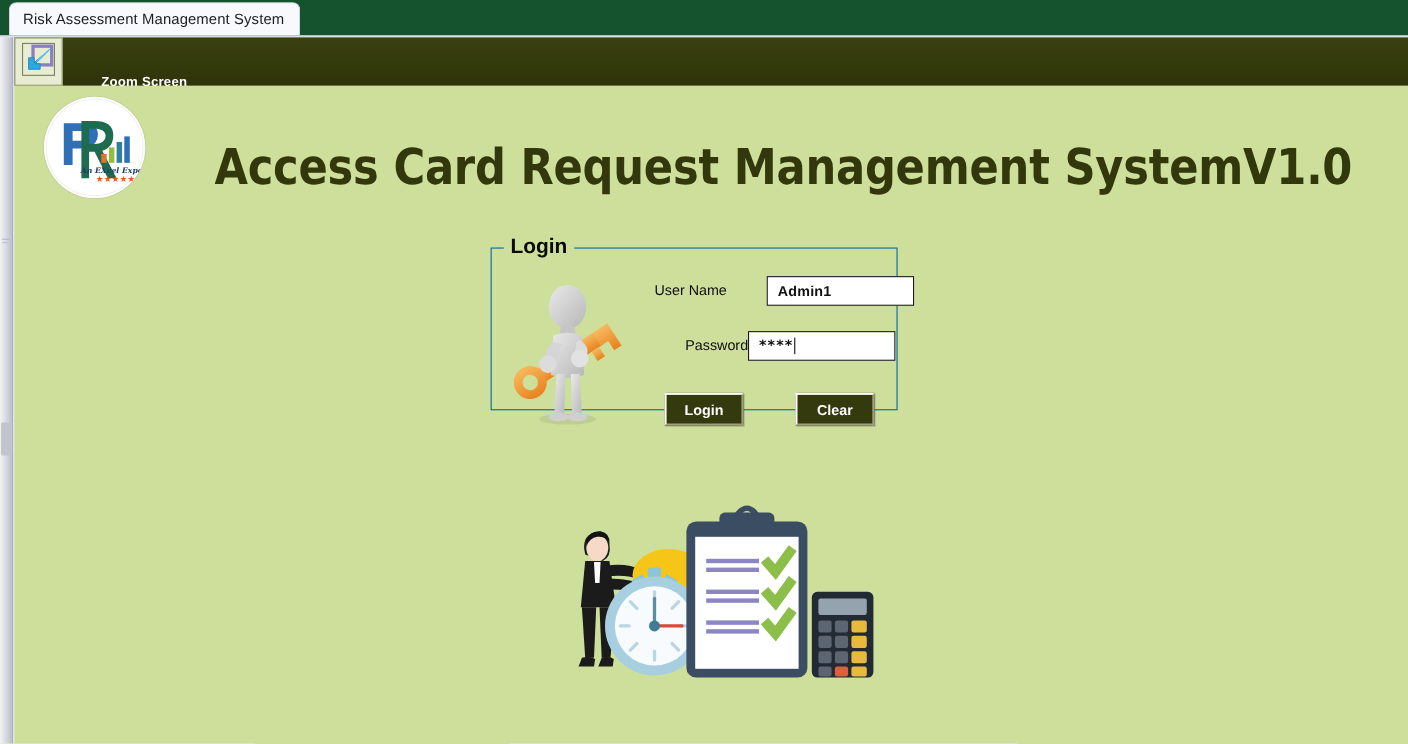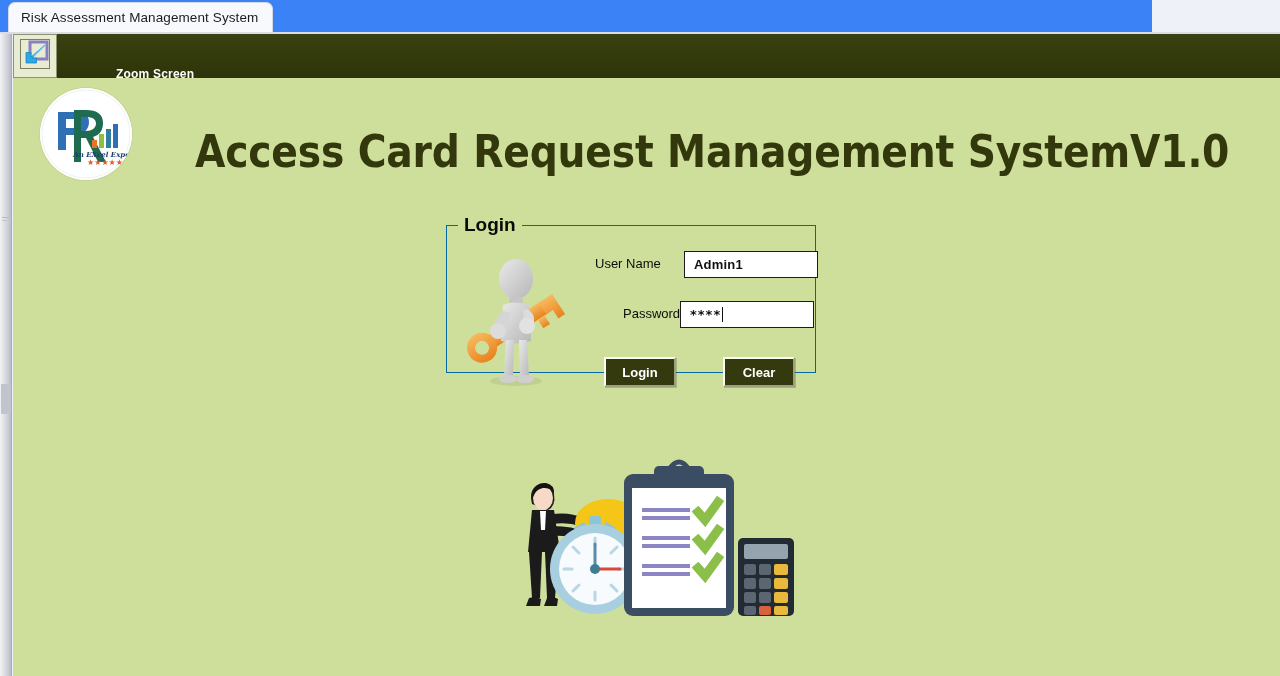--- a/index.html
+++ b/index.html
@@ -6,22 +6,22 @@
   body{
     width:1280px;height:676px;overflow:hidden;
     background:#eef1f8;
     font-family:"Liberation Sans", sans-serif;
     -webkit-font-smoothing:antialiased;
   }
   .app{position:relative;width:1280px;height:676px;}
 
   
   .tabstrip{
-    position:absolute;left:0;top:0;width:1152px;height:33px;
-    background:#3b82f6;
+    position:absolute;left:0;top:0;width:1280px;height:33px;
+    background:#14532d;
   }
   .wintab{
     position:absolute;left:8px;top:2px;height:30px;
     min-width:236px;box-sizing:border-box;
     background:#f7f9fc;
     border:1px solid #d4d9e4;border-bottom:none;
     border-radius:7px 7px 0 0;
     display:flex;align-items:center;
     padding:0 14px 0 12px;
   }
@@ -62,21 +62,21 @@
     position:absolute;left:0px;top:0px;width:44px;height:44px;
     background:#e8ecd2;
     border:1px solid #8e9470;
     box-sizing:border-box;
     display:flex;align-items:center;justify-content:center;
     cursor:pointer;
   }
   .zoom-label{
     position:absolute;left:79px;top:33px;
     font-size:12px;font-weight:bold;color:#ffffff;
-    white-space:nowrap;letter-spacing:0.2px;margin-left:24px;
+    white-space:nowrap;letter-spacing:0.2px;
   }
   .minus-sign{
     position:absolute;left:55px;top:48px;width:16px;height:20px;
     color:#ffffff;font-size:18px;font-weight:bold;line-height:20px;
     text-align:center;cursor:pointer;
   }
   .plus-sign{
     position:absolute;left:173px;top:48px;width:18px;height:20px;
     color:#ffffff;font-size:18px;font-weight:bold;line-height:20px;
     text-align:center;cursor:pointer;
@@ -157,21 +157,21 @@
   .field{
     position:absolute;width:134px;height:27px;
     background:#ffffff;border:1px solid #1c1c1c;
     box-sizing:border-box;
     display:flex;align-items:center;
     padding-left:9px;
   }
   .field span{
     font-size:13px;font-weight:bold;color:#111111;letter-spacing:0.2px;
   }
-  .field-user{left:237px;top:25px;}
+  .field-user{left:250px;top:25px;}
   .field-pass{left:233px;top:75px;}
   .field-pass span{
     font-family:"DejaVu Sans","Liberation Sans",sans-serif;
     font-size:13px;font-weight:bold;letter-spacing:1px;
   }
   .caret{
     display:inline-block;width:1px;height:15px;background:#111;
     margin-left:1px;vertical-align:middle;
   }
 

